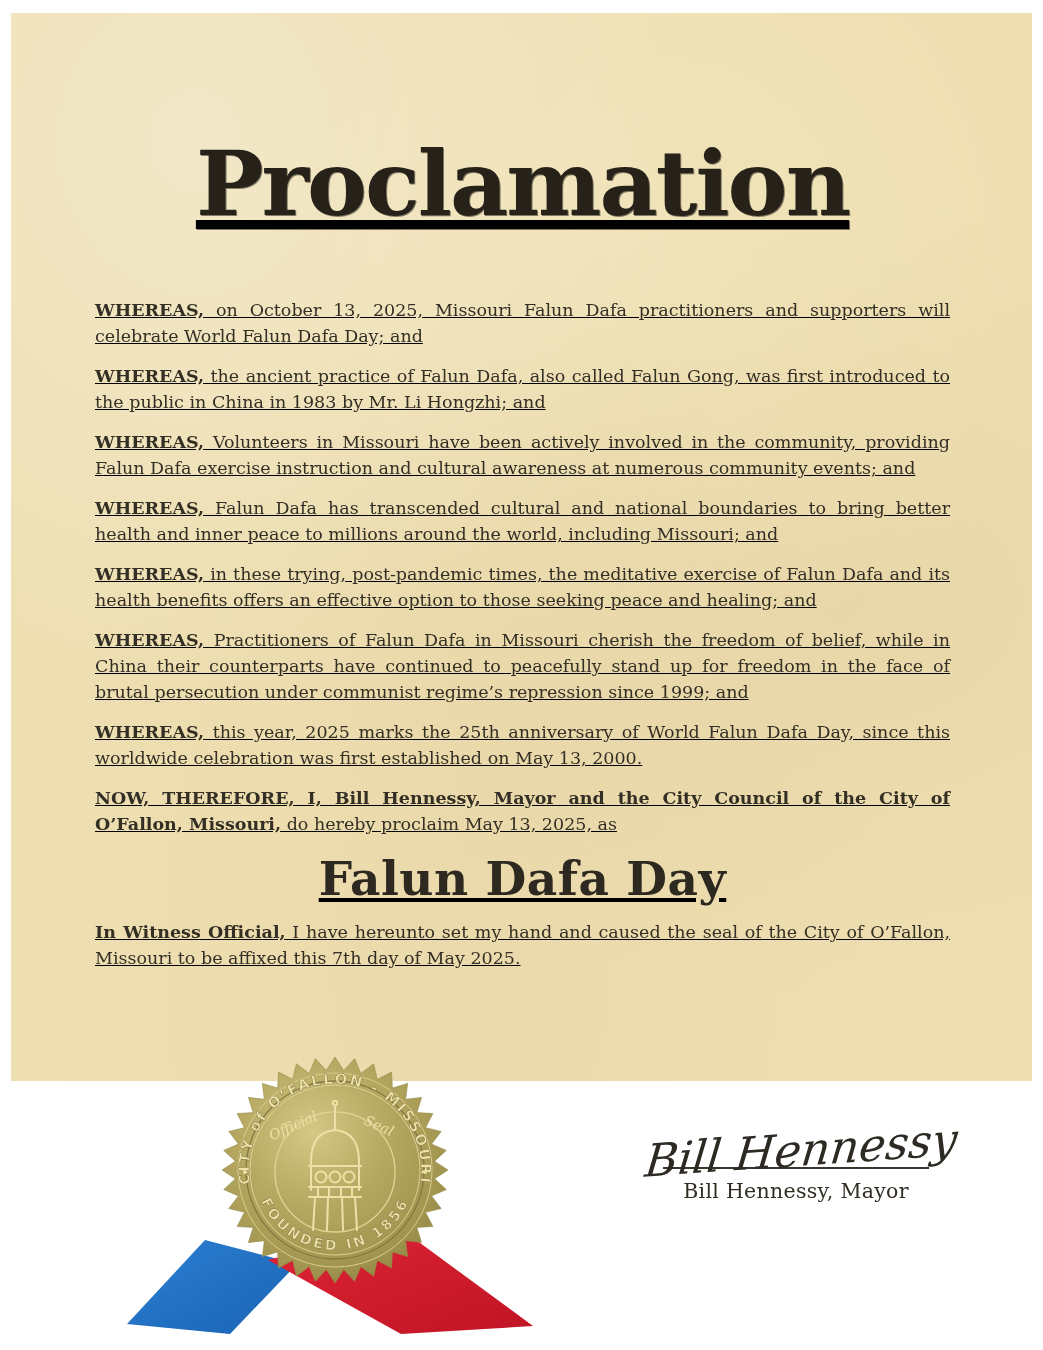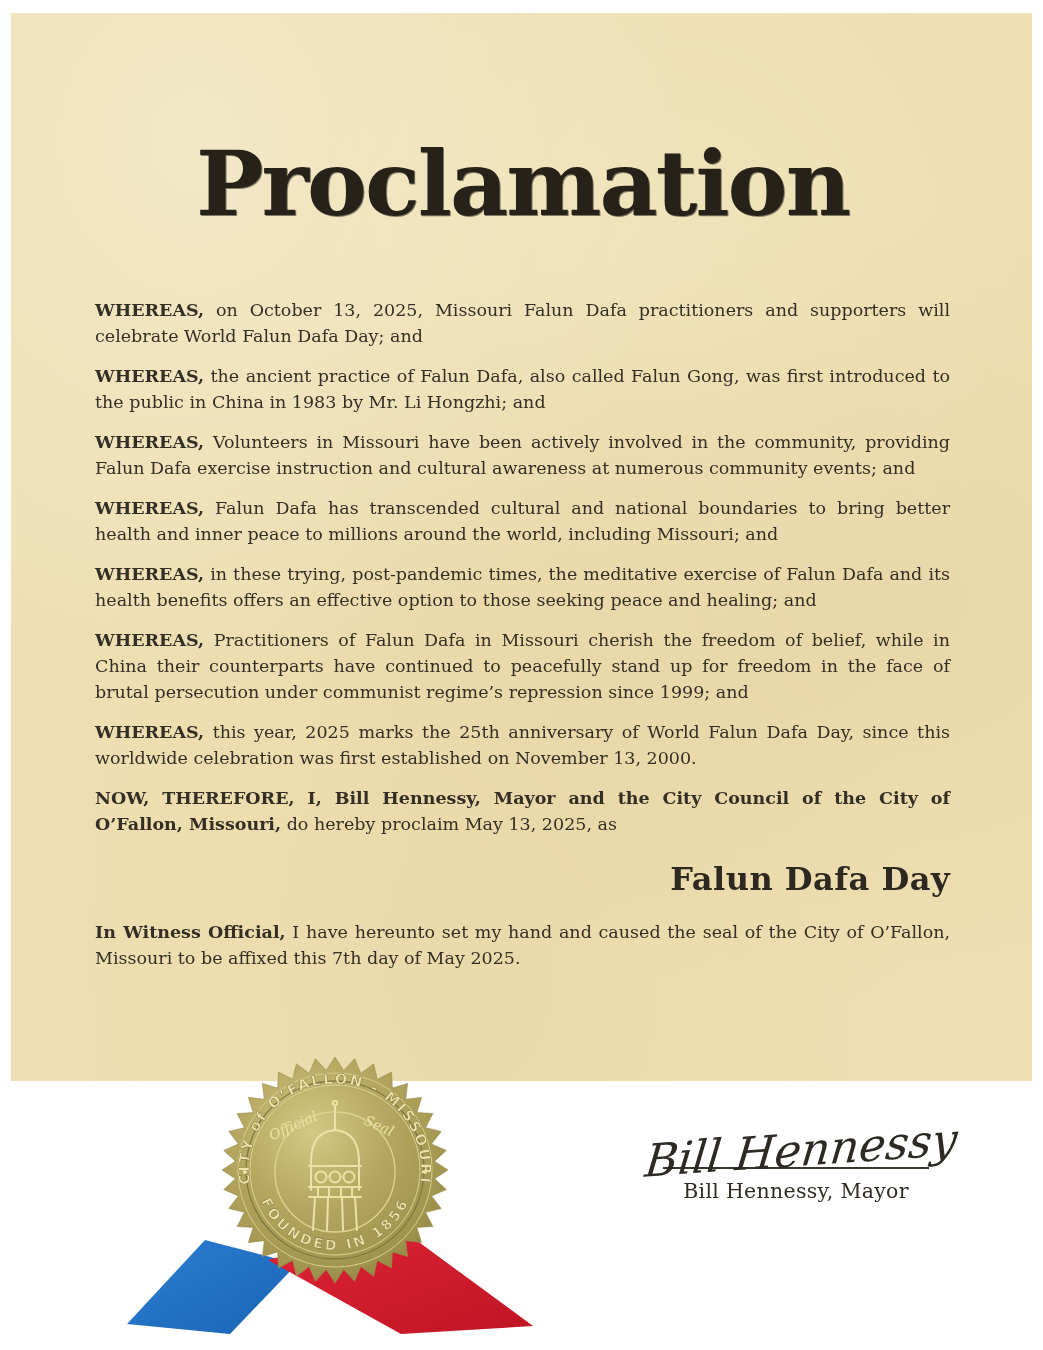--- a/index.html
+++ b/index.html
@@ -8,37 +8,38 @@
     font-family:"DejaVu Serif", serif;overflow:hidden;
   }
   .sheet{
     position:absolute;left:11px;top:13px;width:1021px;height:1068px;
     background-color:#eedfb2;
     background-image:
       radial-gradient(ellipse at 18% 12%, rgba(255,255,255,.28), transparent 42%),
       radial-gradient(ellipse at 82% 55%, rgba(208,183,128,.20), transparent 48%),
       radial-gradient(ellipse at 45% 88%, rgba(220,197,144,.22), transparent 55%),
       radial-gradient(ellipse at 65% 25%, rgba(255,248,222,.18), transparent 40%);
+    text-decoration: underline;
   }
   .content{padding:0 82px 0 84px;}
   .title{
     margin:118px 0 0 0;text-align:center;
     font-size:90px;font-weight:bold;letter-spacing:-2px;line-height:104px;
     color:#272219;
     text-shadow:1px 1px 0 rgba(39,34,25,.55);
   }
   .body-text{margin-top:62px;}
   .para{
     font-size:17.5px;line-height:26px;margin:0 0 14px 0;
     text-align:justify;color:#34именно;
     color:#342f25;
   }
   .para .lead{font-weight:bold;margin-top:46px;}
   .day-heading{
-    text-align:right;font-size:32px;font-weight:bold;line-height:36px;
+    text-align:center;font-size:47px;font-weight:bold;line-height:36px;
     margin:24px 0 22px 0;color:#2e2920;letter-spacing:.5px;
   }
   .seal-assembly{position:absolute;left:74px;top:1027px;width:470px;height:297px;}
   .signature{
     position:absolute;left:634px;top:1108px;width:302px;text-align:center;color:#322d24;
   }
   .sig-script{
     font-size:45px;font-style:italic;line-height:60px;
     transform:rotate(-4deg) skewX(-10deg);
     margin:0 0 -14px 0;color:#2d2a24;white-space:nowrap;
@@ -62,21 +63,21 @@
 
 
     <p class="para"><span class="lead">WHEREAS,</span><span> Volunteers in Missouri have been actively involved in the community, providing Falun Dafa exercise instruction and cultural awareness at numerous community events; and</span></p>
 
     <p class="para"><span class="lead">WHEREAS,</span><span> Falun Dafa has transcended cultural and national boundaries to bring better health and inner peace to millions around the world, including Missouri; and</span></p>
 
     <p class="para"><span class="lead">WHEREAS,</span><span> in these trying, post-pandemic times, the meditative exercise of Falun Dafa and its health benefits offers an effective option to those seeking peace and healing; and</span></p>
 
     <p class="para"><span class="lead">WHEREAS,</span><span> Practitioners of Falun Dafa in Missouri cherish the freedom of belief, while in China their counterparts have continued to peacefully stand up for freedom in the face of brutal persecution under communist regime’s repression since 1999; and</span></p>
 
-    <p class="para"><span class="lead">WHEREAS,</span><span> this year, 2025 marks the 25th anniversary of World Falun Dafa Day, since this worldwide celebration was first established on November 13, 2000.</span></p>
+    <p class="para"><span class="lead">WHEREAS,</span><span> this year, 2025 marks the 25th anniversary of World Falun Dafa Day, since this worldwide celebration was first established on May 13, 2000.</span></p>
   </div>
 
       <p class="para"><span class="lead">NOW, THEREFORE, I, Bill Hennessy, Mayor and the City Council of the City of O’Fallon, Missouri,</span><span> do hereby proclaim May 13, 2025, as</span></p>
 
       <div class="day-heading">Falun Dafa Day</div>
 
       <p class="para"><span class="lead">In Witness Official,</span><span> I have hereunto set my hand and caused the seal of the City of O’Fallon, Missouri to be affixed this 7th day of May 2025.</span></p>
     </div>
   </div>
 

